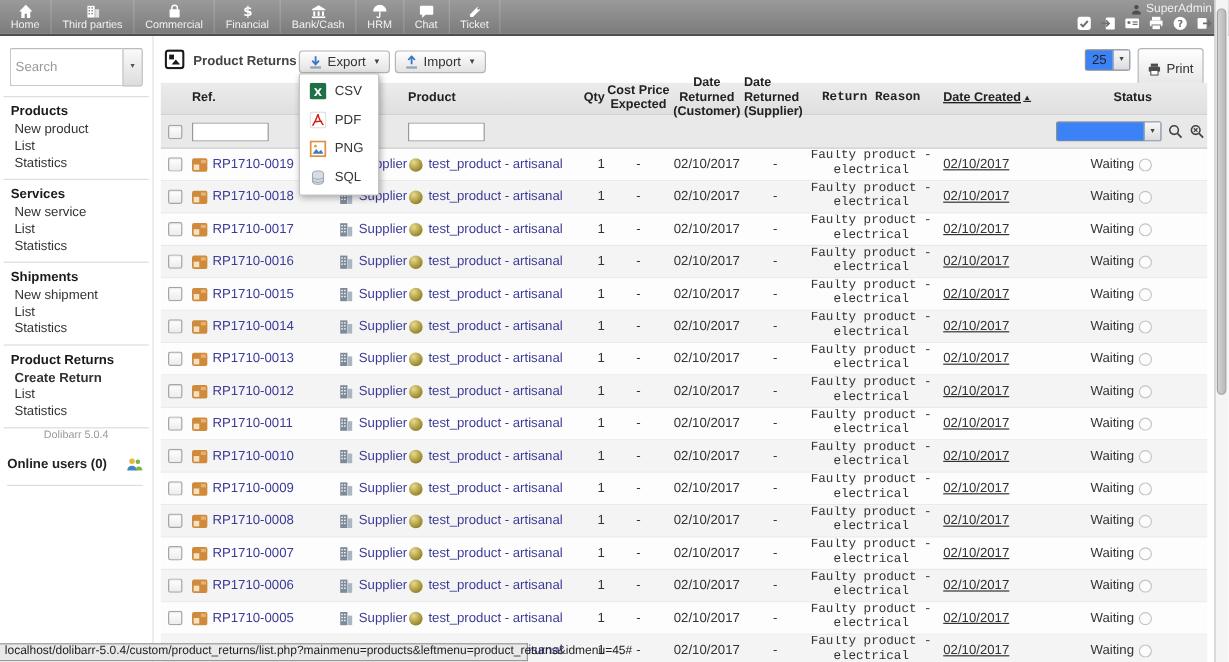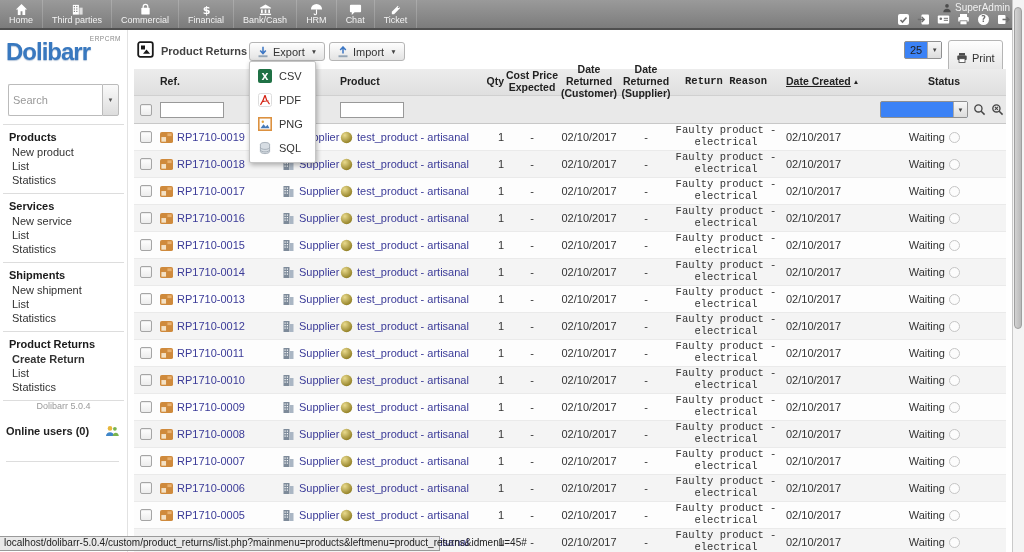--- a/index.html
+++ b/index.html
@@ -42,21 +42,21 @@
   .search-btn { width:17px; background:linear-gradient(#fafafa,#ddd); border:1px solid #bbb;
     font-size:6px; display:flex; align-items:center; justify-content:center; color:#555;
     border-radius:0 2px 2px 0; cursor:pointer; }
   .menu { margin:0 3px; border-bottom:1px solid #ddd; }
   .msec { border-top:1px solid #ddd; padding:4px 0 6px; }
   .msec-title { font-size:11px; font-weight:bold; color:#1a1a1a; padding:2px 0 2px 6px; cursor:pointer; }
   .mitem { font-size:11px; color:#333; padding:1px 0 1px 9px; line-height:12px; cursor:pointer; }
   .mitem.bold { font-weight:bold; }
   .version { text-align:center; font-size:9px; color:#9a9a9a; }
   .online { display:flex; align-items:center; justify-content:space-between; margin:14px 8px 0 6px;
-    padding-bottom:24px; border-bottom:1px solid #ddd; }
+    padding-bottom:11px; border-bottom:1px solid #ddd; }
   .online-label { font-size:11px; font-weight:bold; color:#222; }
   .online-icon { width:14px; height:12px; display:inline-flex; }
   .online-icon svg { width:100%; height:100%; }
 
   
   .main { position:absolute; left:128px; top:30px; width:884px; height:522px; background:#fff; overflow:hidden; }
   .title-icon { position:absolute; left:9px; top:11px; width:17px; height:17px; }
   .title-icon svg { width:100%; height:100%; }
   .page-title { position:absolute; left:33px; top:15px; font-size:11px; font-weight:bold; color:#444; }
   .btn { position:absolute; height:19px; display:flex; align-items:center; gap:4px; padding:0 7px;
@@ -88,24 +88,24 @@
   .tr.alt { background:#f4f4f4; }
   .td { display:flex; align-items:center; font-size:11px; color:#333; overflow:hidden; white-space:nowrap; }
 
   .col-cb      { width:22px; }
   .col-ref     { width:126px; padding-left:4px; }
   .col-sup     { width:58px; }
   .col-prod    { width:144px; }
   .col-qty     { width:22px; justify-content:flex-end; padding-right:2px; }
   .col-cost    { width:52px; justify-content:center; text-align:center; }
   .col-drc     { width:62px; justify-content:center; text-align:center; }
-  .col-drs     { width:52px; justify-content:center; text-align:center; }
+  .col-drs     { width:52px; justify-content:center; }
   .col-reason  { width:108px; justify-content:center; text-align:center; white-space:normal;
                  line-height:1.12; font-size:10.5px;font-family:Liberation Mono, monospace; }
-  .col-created { width:94px; padding-left:6px; }
+  .col-created { width:94px; padding-left:6px;text-decoration:underline; }
   .col-status  { flex:1; justify-content:flex-end; padding-right:46px; }
 
   .cb { width:12px; height:12px; border:1px solid #a5a5a5; border-radius:2px;
     background:linear-gradient(#fff,#ececec); display:inline-block; margin-left:6px; cursor:pointer;
     box-shadow:inset 0 1px 1px rgba(0,0,0,.08); }
   .lnk { color:#3b3b98; cursor:pointer; text-decoration:none; }
   .status-circle { width:11px; height:11px; border:1px solid #c5c5c5; border-radius:50%;
     background:#fcfcfc; display:inline-block; margin-left:4px; flex:none; }
   .flt-input { width:64px; height:16px; border:1px solid #999; font-size:10px; padding:0 2px;
     background:#fff; outline:none; font-family:"Liberation Sans",sans-serif; }
@@ -269,24 +269,20 @@
               <rect x="1" y="2" width="7.5" height="9" rx="1" fill="#fff"></rect>
               <path d="M5.5 6.5h6.5M9.5 4L12 6.5 9.5 9" stroke="#6e6e6e" stroke-width="1.3" fill="none"></path>
             </svg>
           </span>
         </div>
     </div>
   </div>
   <div class="topnav-edge"></div>
 
   <div class="sidebar">
-    <div class="logo-wrap">
-      <span class="logo-text">Dolibarr</span>
-      <span class="logo-badge">ERPCRM</span>
-    </div>
     <div class="searchrow">
       <input class="search-input" placeholder="Search" style="">
       <span class="search-btn">▼</span>
     </div>
     <div class="menu">
         <div class="msec">
           <div class="msec-title">Products</div>
           <div class="mitem">New product</div>
           <div class="mitem">List</div>
           <div class="mitem">Statistics</div>

